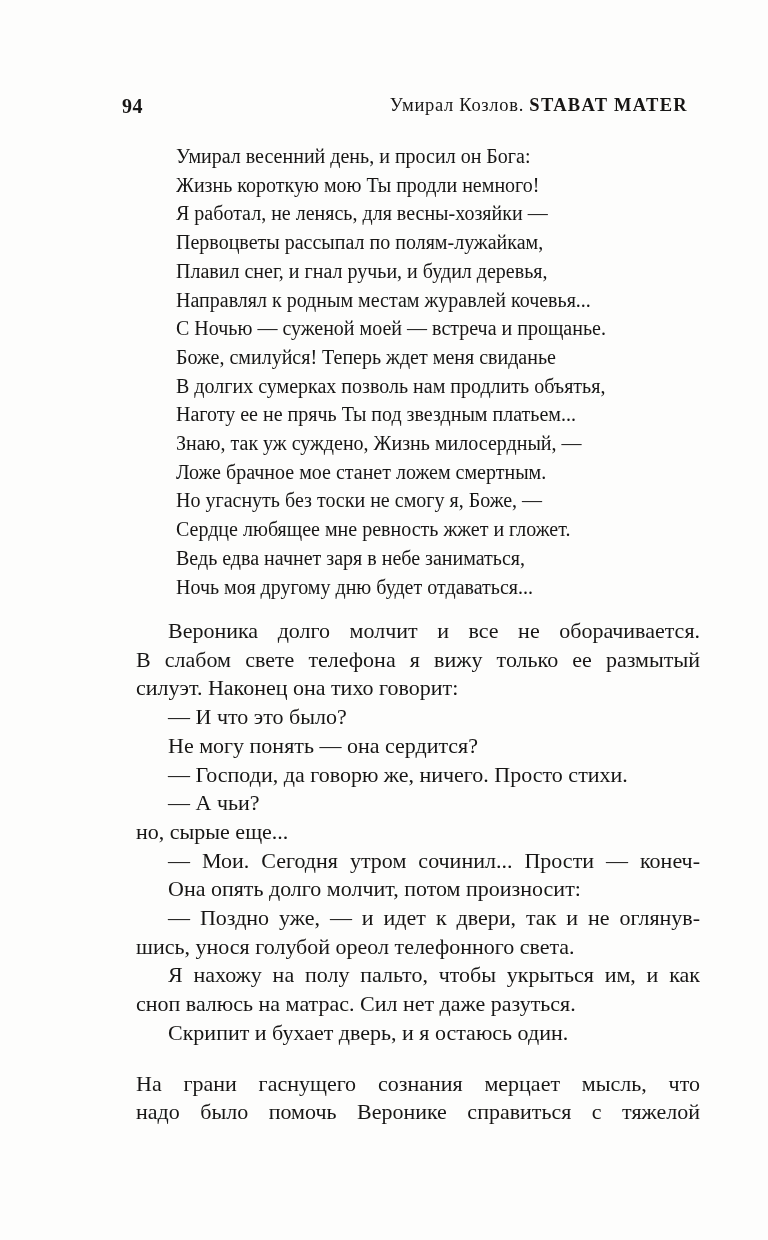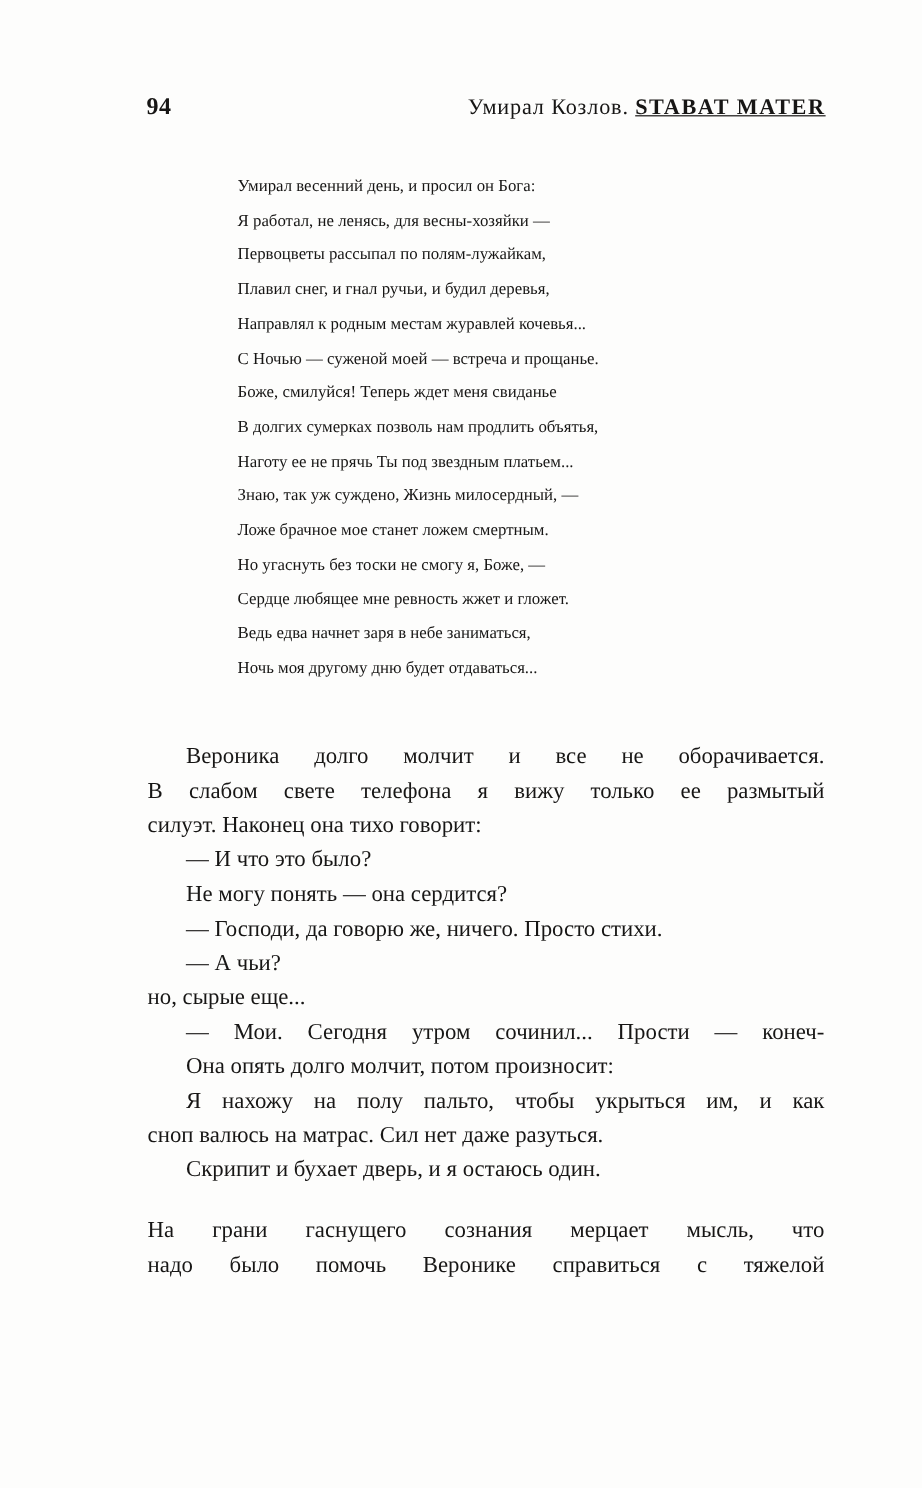--- a/index.html
+++ b/index.html
@@ -9,52 +9,51 @@
     font-family: "Liberation Serif", "DejaVu Serif", serif;
     color: #171615;
   }
   .page {
     position: relative;
     width: 768px; height: 1240px;
     overflow: hidden;
   }
   .header {
     position: absolute;
-    left: 122px; right: 80px; top: 78px;
+    left: 122px; right: 80px; top: 95px;
     display: flex;
     justify-content: space-between;
-    align-items: flex-end;
+    align-items: flex-start;
   }
   .page-number {
     font-weight: bold;
     font-size: 20px;
     letter-spacing: 0.5px;
   }
   .running-title {
     font-size: 18.5px;
     letter-spacing: 0.7px;
     white-space: nowrap;
   }
   .running-title .book {
     font-weight: bold;
     letter-spacing: 1.3px;
-    text-decoration: underline;
   }
   .poem {
     position: absolute;
-    left: 198px; top: 142px;
-    font-size: 14px;
+    left: 176px; top: 142px;
+    font-size: 20px;
     line-height: 28.7px;
   }
   .poem-line { white-space: nowrap; }
   .prose {
     position: absolute;
-    left: 123px; top: 617px;
+    left: 136px; top: 617px;
     width: 564px;
-    font-size: 19px;
+    font-size: 22px;
     line-height: 28.7px;
   }
   .para { margin: 0; }
   .para.gap { margin-top: 22px; }
   .line { text-align: left; }
   .line.indent { padding-left: 32px; }
   .line.stretch {
     text-align: justify;
     text-align-last: justify;
   }
@@ -67,20 +66,21 @@
     <span class="page-number">94</span>
     <span class="running-title">
       <span class="author">Умирал Козлов.</span>
       <span> </span>
       <span class="book">STABAT MATER</span>
     </span>
   </div>
 
   <div class="poem">
       <div class="poem-line">Умирал весенний день, и просил он Бога:</div>
+      <div class="poem-line">Жизнь короткую мою Ты продли немного!</div>
       <div class="poem-line">Я работал, не ленясь, для весны-хозяйки —</div>
       <div class="poem-line">Первоцветы рассыпал по полям-лужайкам,</div>
       <div class="poem-line">Плавил снег, и гнал ручьи, и будил деревья,</div>
       <div class="poem-line">Направлял к родным местам журавлей кочевья...</div>
       <div class="poem-line">С Ночью — суженой моей — встреча и прощанье.</div>
       <div class="poem-line">Боже, смилуйся! Теперь ждет меня свиданье</div>
       <div class="poem-line">В долгих сумерках позволь нам продлить объятья,</div>
       <div class="poem-line">Наготу ее не прячь Ты под звездным платьем...</div>
       <div class="poem-line">Знаю, так уж суждено, Жизнь милосердный, —</div>
       <div class="poem-line">Ложе брачное мое станет ложем смертным.</div>
@@ -109,20 +109,24 @@
         <div class="line indent">— А чьи?</div>
       </div>
       <div class="para">
         <div class="line">но, сырые еще...</div>
         <div class="line stretch indent">— Мои. Сегодня утром сочинил... Прости — конеч-</div>
       </div>
       <div class="para">
         <div class="line indent">Она опять долго молчит, потом произносит:</div>
       </div>
       <div class="para">
+        <div class="line stretch indent">— Поздно уже, — и идет к двери, так и не оглянув-</div>
+        <div class="line">шись, унося голубой ореол телефонного света.</div>
+      </div>
+      <div class="para">
         <div class="line stretch indent">Я нахожу на полу пальто, чтобы укрыться им, и как</div>
         <div class="line">сноп валюсь на матрас. Сил нет даже разуться.</div>
       </div>
       <div class="para">
         <div class="line indent">Скрипит и бухает дверь, и я остаюсь один.</div>
       </div>
       <div class="para gap">
         <div class="line stretch">На грани гаснущего сознания мерцает мысль, что</div>
         <div class="line stretch">надо было помочь Веронике справиться с тяжелой</div>
       </div>

